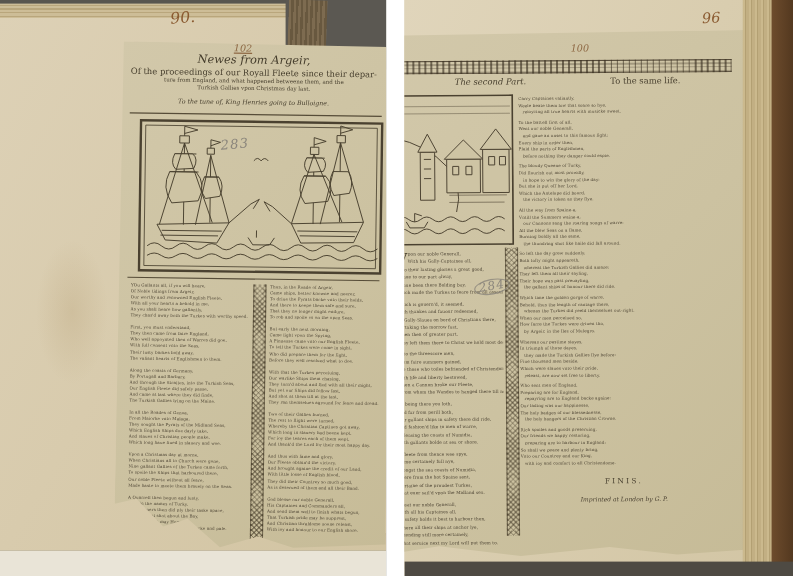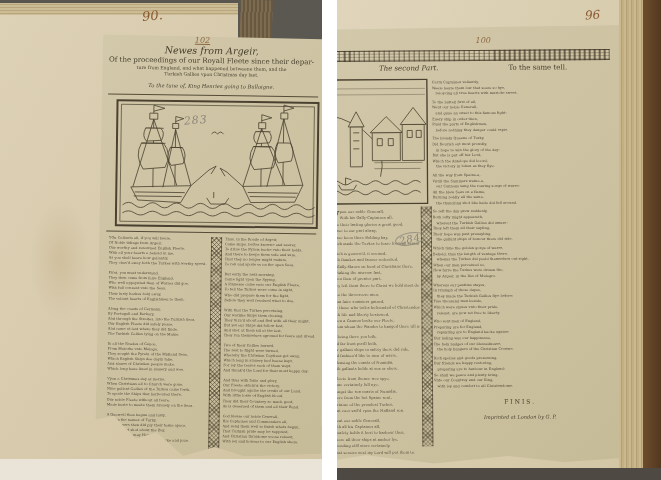--- a/index.html
+++ b/index.html
@@ -248,21 +248,21 @@
   <div class="gap"></div>
 
   <div class="photo" id="photoR">
     <div class="rp-page"></div>
     <div class="stain" style="left:40px;top:330px;width:90px;height:100px;background:radial-gradient(closest-side,rgba(150,120,70,.16),transparent);"></div>
 
     <div class="sheet" id="sheetR">
       <span class="inknum" style="left:100px;top:10px;font-size:8px;margin-left:48px;">100</span>
       <div class="ornH" style="left:6px;top:24px;width:276px;"></div>
       <div class="head" id="rheadL">The second Part.</div>
-      <div class="head" id="rheadR">To the same tell.</div>
+      <div class="head" id="rheadR">To the same life.</div>
 
       <svg class="woodcut" style="left:0;top:52px;" width="100" height="126" viewBox="0 0 100 126">
         <rect x="0" y="1" width="99" height="124" fill="none" stroke="#4a4130" stroke-width="1.4"></rect>
         <g stroke="#4a4130" fill="none" stroke-width="0.8">
           <path d="M2 10 H97 M2 16 H97" opacity=".45"></path>
           <path d="M0 36 Q28 42 44 60 Q58 76 52 98"></path>
           <rect x="22" y="48" width="12" height="40" fill="#cec4a4"></rect>
           <path d="M20 48 L28 33 L36 48 Z" fill="#cec4a4"></path>
           <path d="M25 54 h6 M25 62 h6 M25 70 h6"></path>
           <rect x="44" y="54" width="28" height="28" fill="#cec4a4"></rect>

